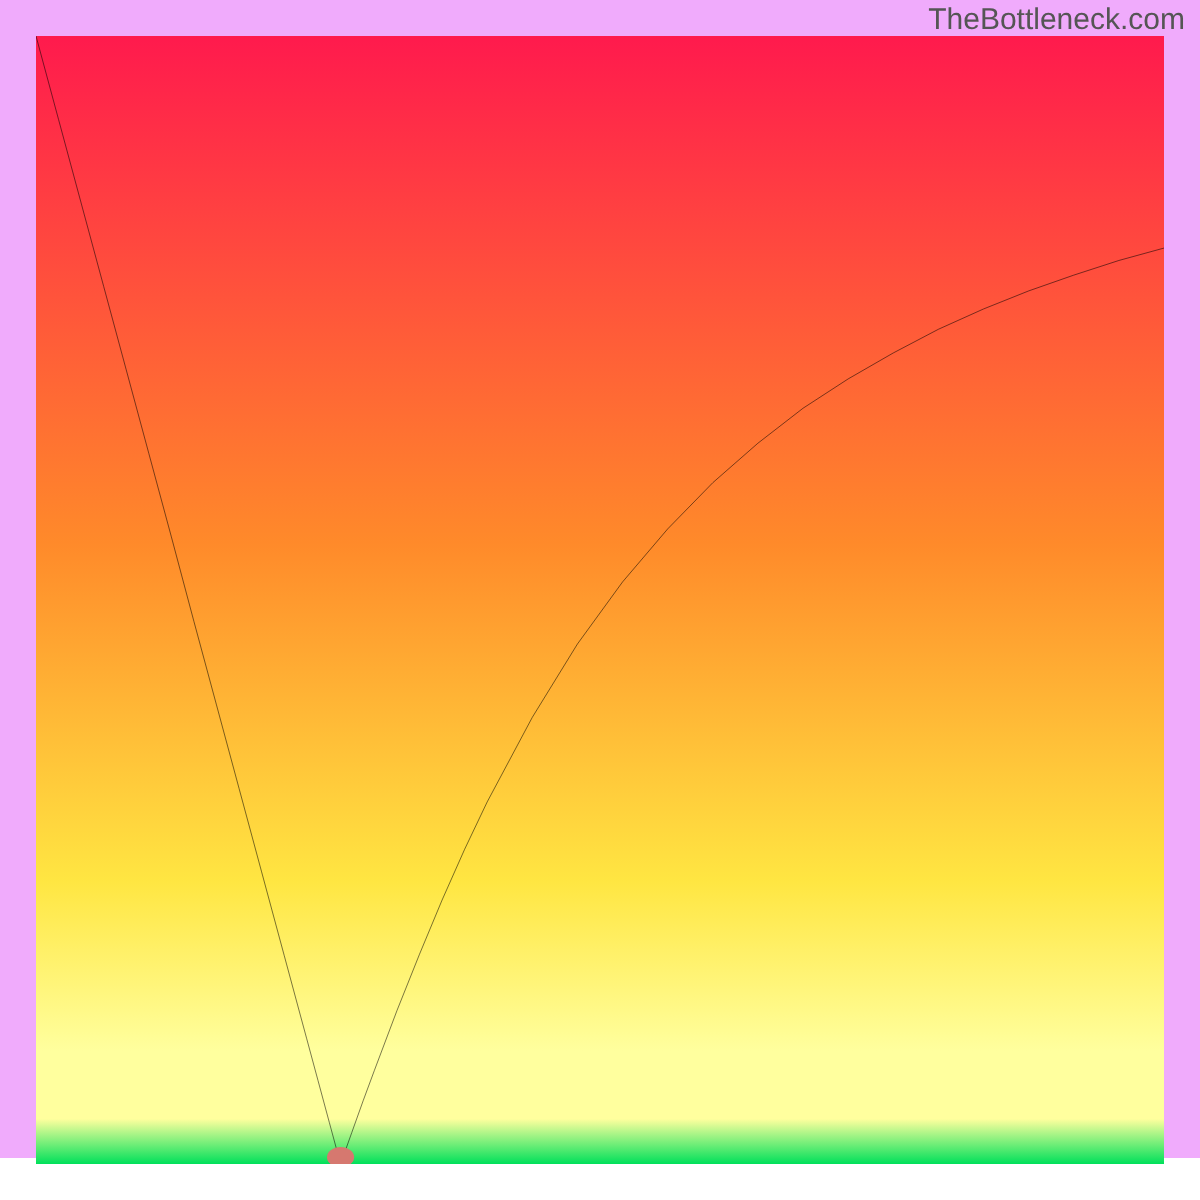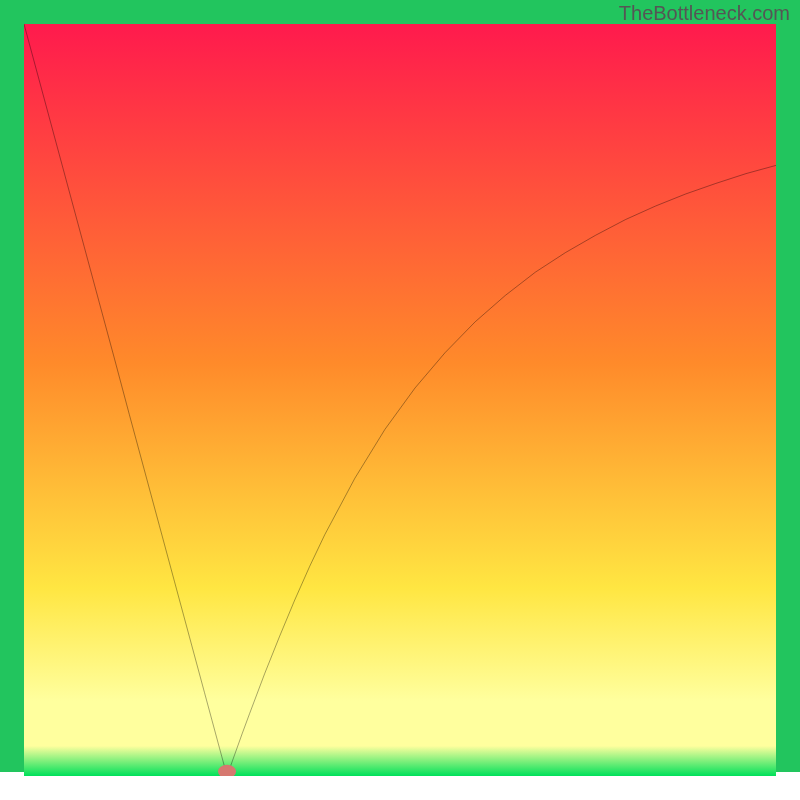--- a/index.html
+++ b/index.html
@@ -1,16 +1,16 @@
 <!DOCTYPE html>
 <html><head>
 <meta charset="utf-8">
 <style>
   html,body{margin:0;padding:0;width:800px;height:800px;overflow:hidden}
-  .frame{position:relative;width:800px;height:772px;background:#22c55e}
+  .frame{position:relative;width:800px;height:772px;background:#f0abfc}
   .plot{position:absolute;left:24px;top:24px;width:752px;height:752px}
   .watermark{position:absolute;top:2px;right:10px;font:20px Arial,Helvetica,sans-serif;color:#555;user-select:none}
 </style>
 </head>
 <body>
 
 <div class="frame">
   <div class="watermark">TheBottleneck.com</div>
   <svg class="plot" viewBox="0 0 100 100" preserveAspectRatio="none">
     <defs>

